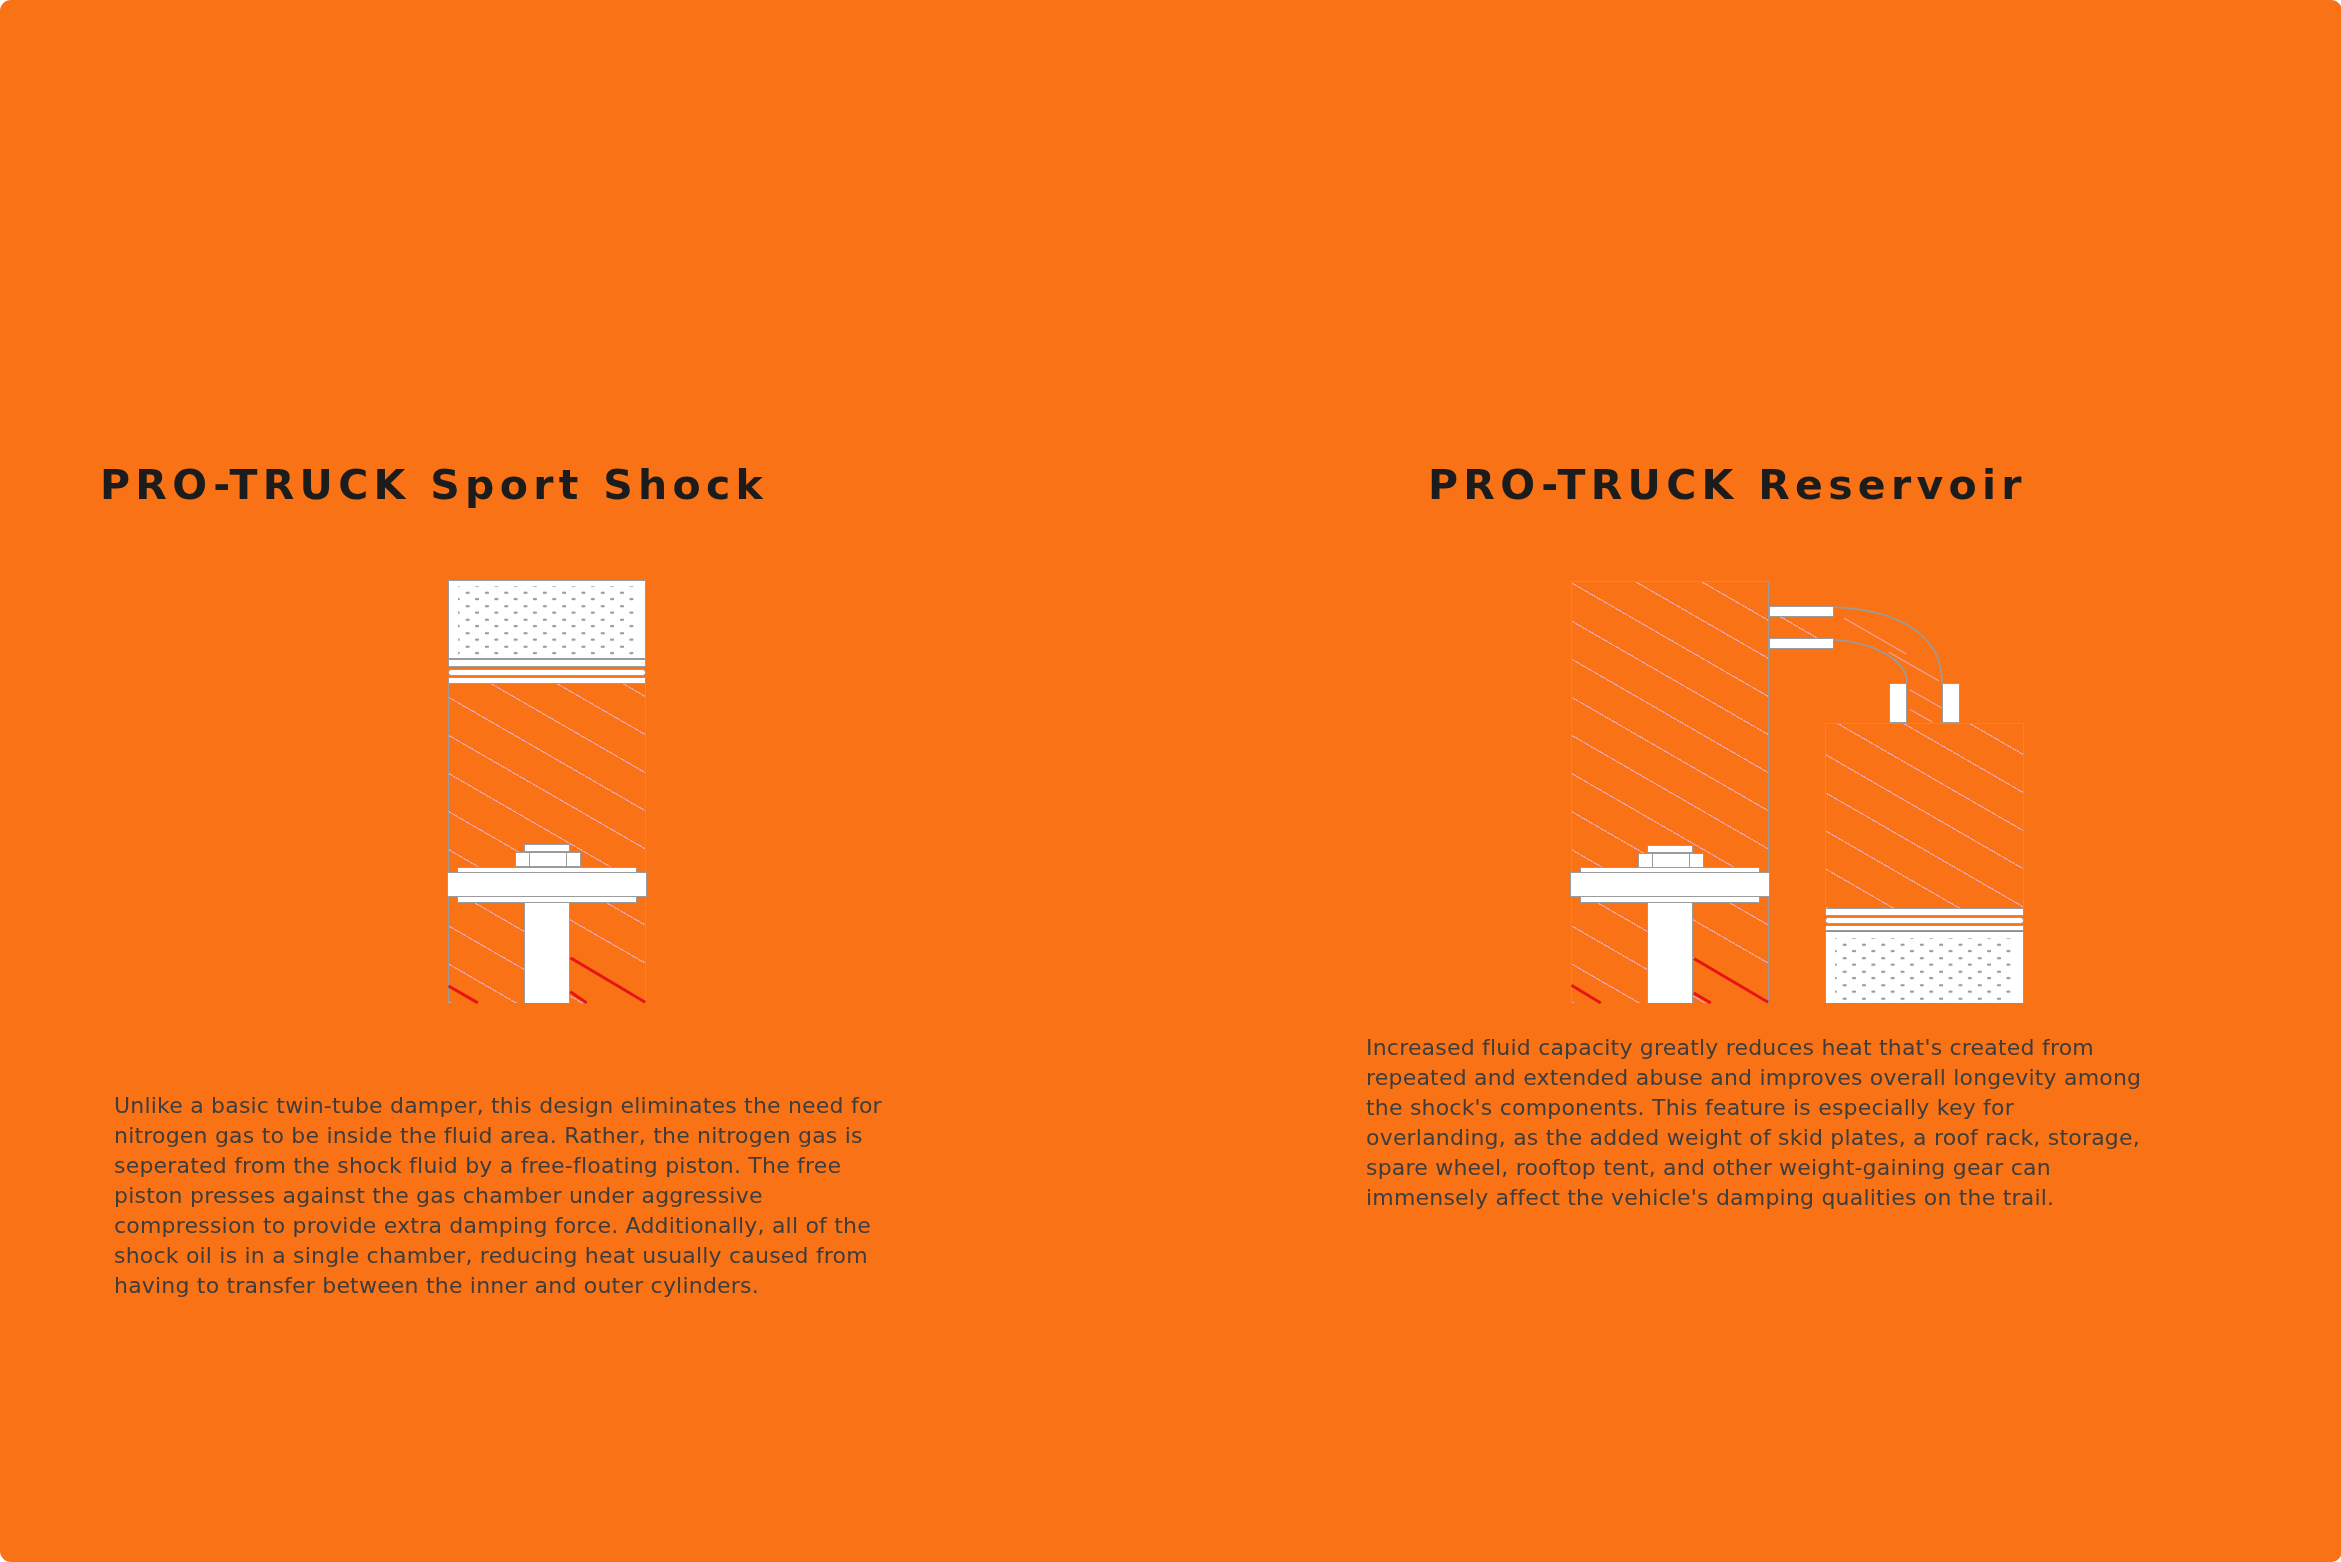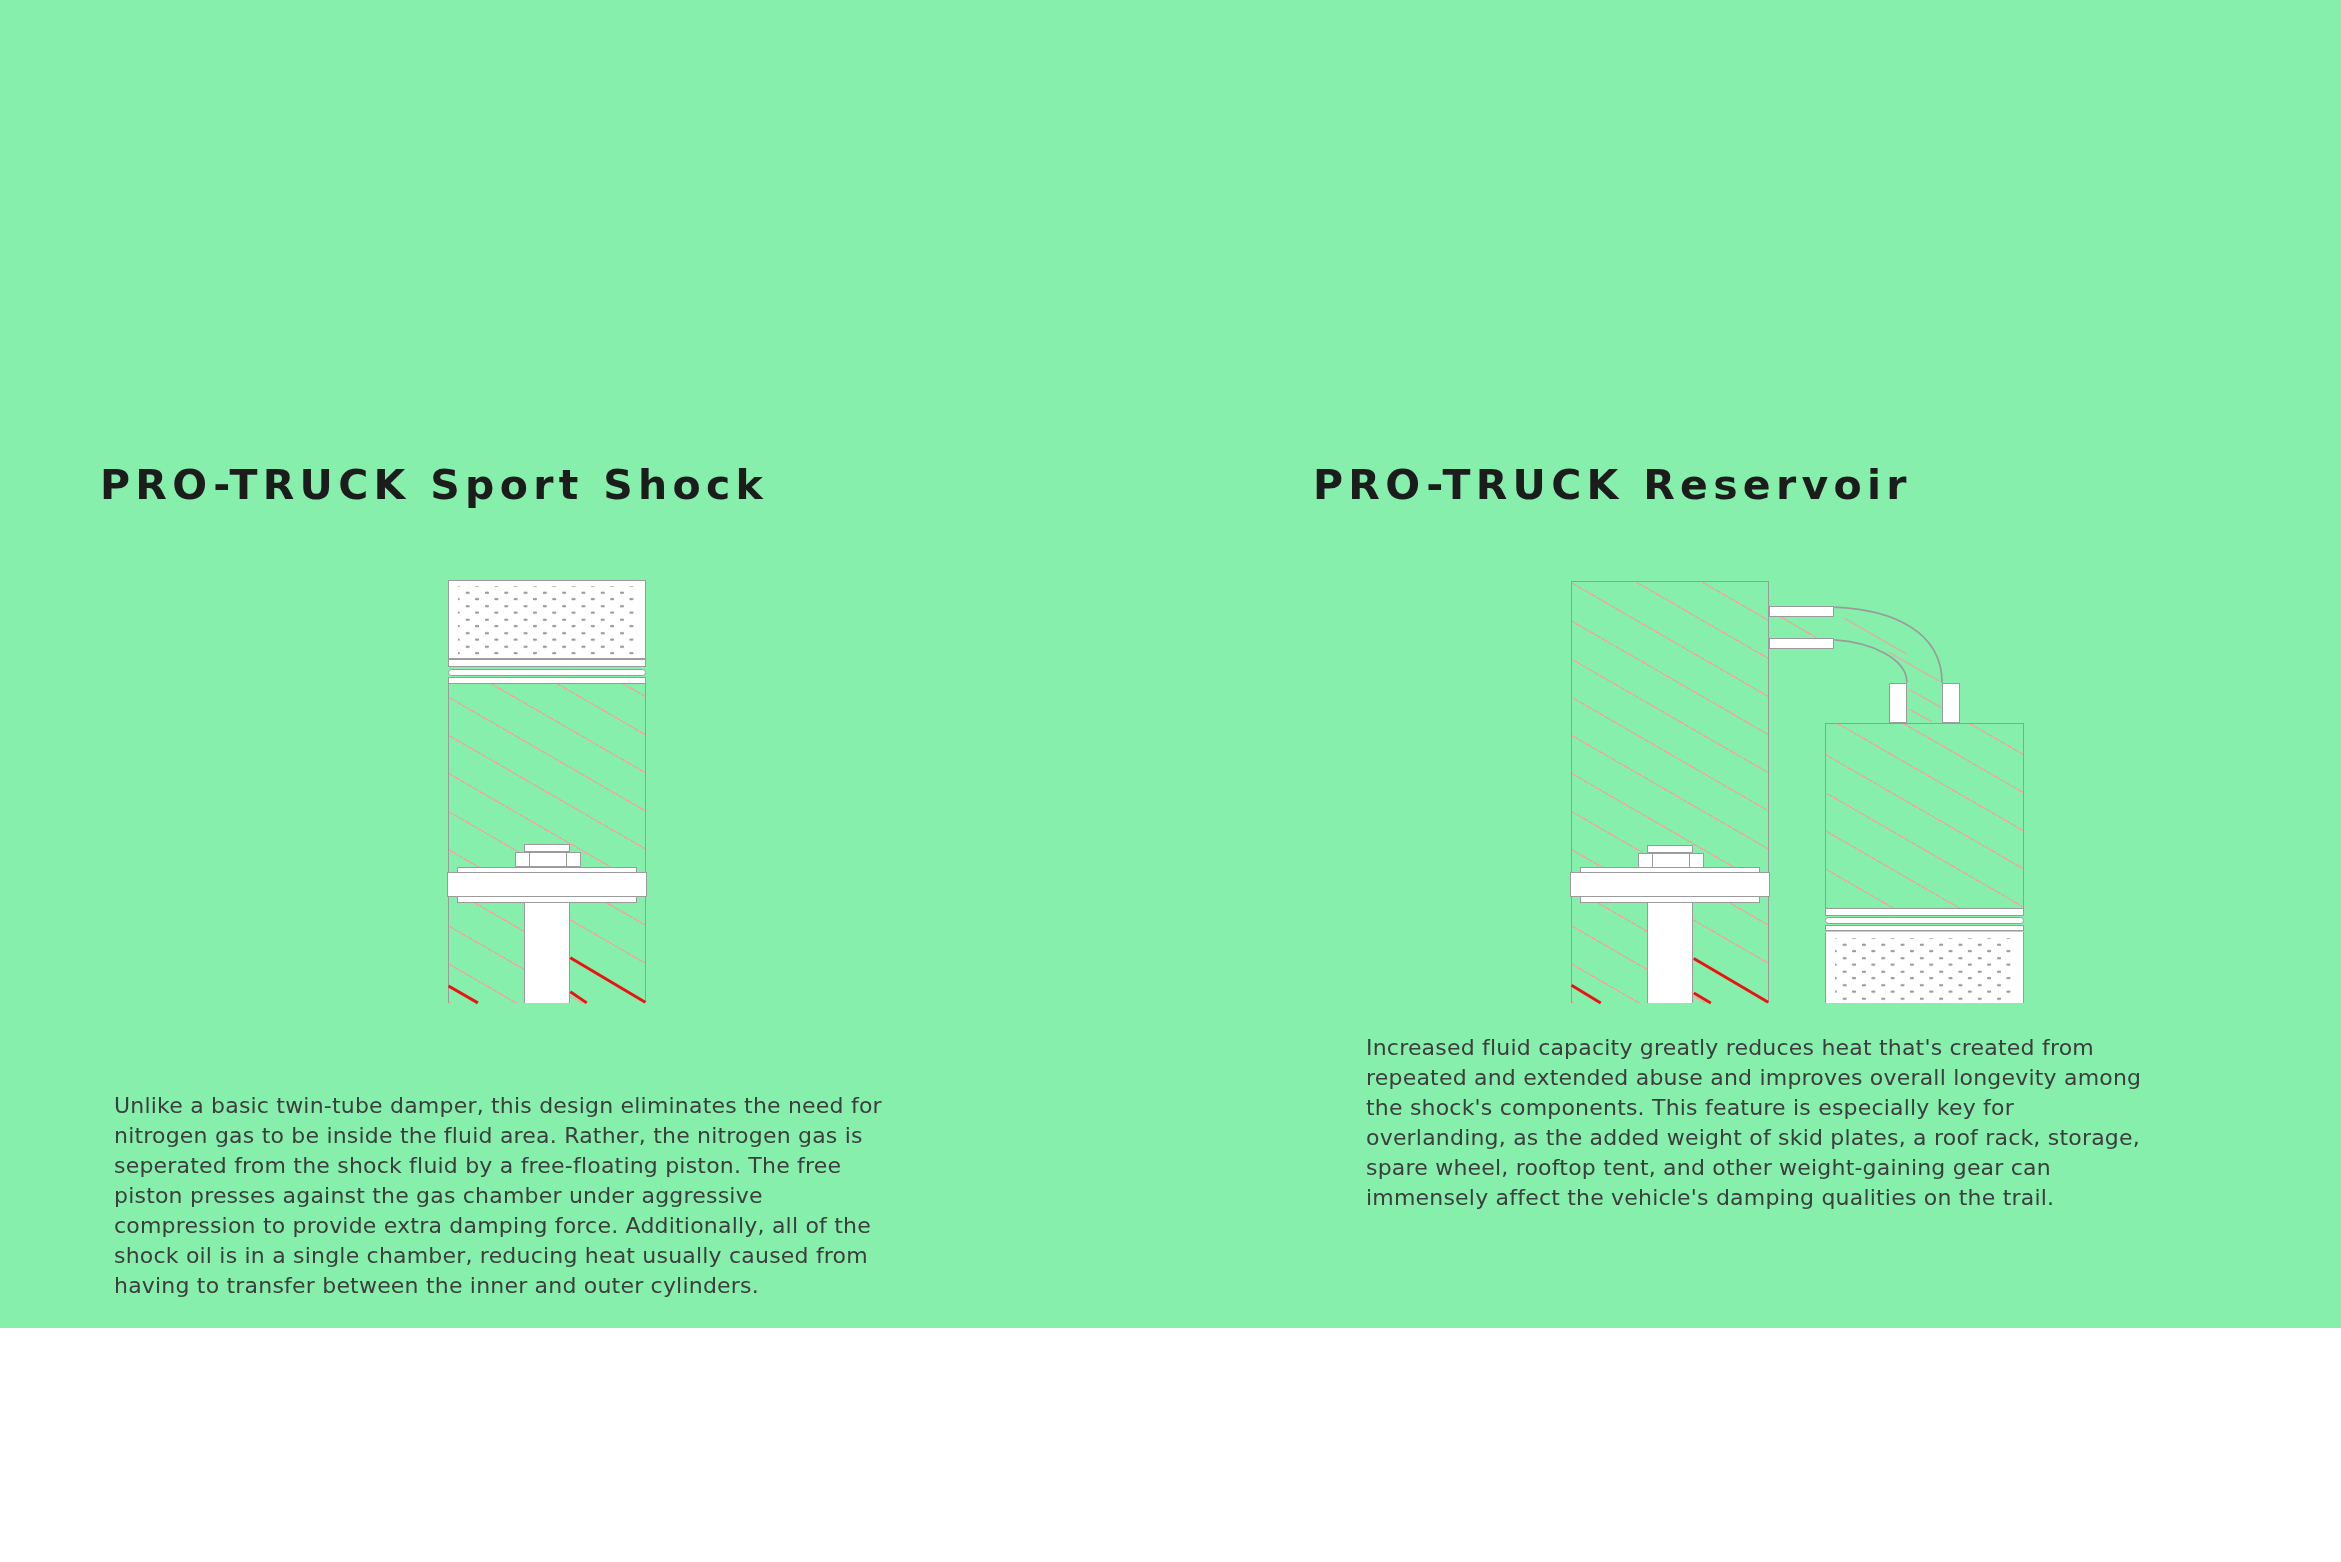--- a/index.html
+++ b/index.html
@@ -1,22 +1,23 @@
 <!DOCTYPE html>
 <html style="font-size:9.4px"><head>
 <meta charset="utf-8">
 <style>
   html, body { margin: 0; padding: 0; background: #ffffff; }
   .page {
     position: relative;
     width: 2342px;
-    height: 1328px;
-    background: #86efac;
+    height: 1562px;
+    background: #f97316;
     overflow: hidden;
     font-family: "DejaVu Sans", "Liberation Sans", sans-serif;
+    border-radius: 11px;
   }
   .abs { position: absolute; box-sizing: border-box; }
 
   
   .section-title {
     position: absolute;
     margin: 0;
     font-size: 41px;
     font-weight: bold;
     letter-spacing: 5.3px;
@@ -26,21 +27,21 @@
   .section-desc {
     position: absolute;
     margin: 16px;
     font-size: 22px;
     line-height: 30px;
     letter-spacing: 0.2px;
     color: #3d3d3d;
     white-space: pre-line;
   }
   #title-left { left: 100px;  top: 461px; }
-  #title-right{ left: 1313px; top: 461px; }
+  #title-right{ left: 1428px; top: 461px; }
   #desc-left  { left: 98px;  top: 1075px; }
   #desc-right { left: 1350px; top: 1017px; }
 
   
   .outline   { border: 1.2px solid #9b9b9b; background: #ffffff; }
   .outline-x { border-left: 1.2px solid #9b9b9b; border-right: 1.2px solid #9b9b9b; }
   .hatch {
     background-image: repeating-linear-gradient(
       30deg, #f0a3a3 0, #f0a3a3 1.2px, transparent 1.2px, transparent 33px);
   }

